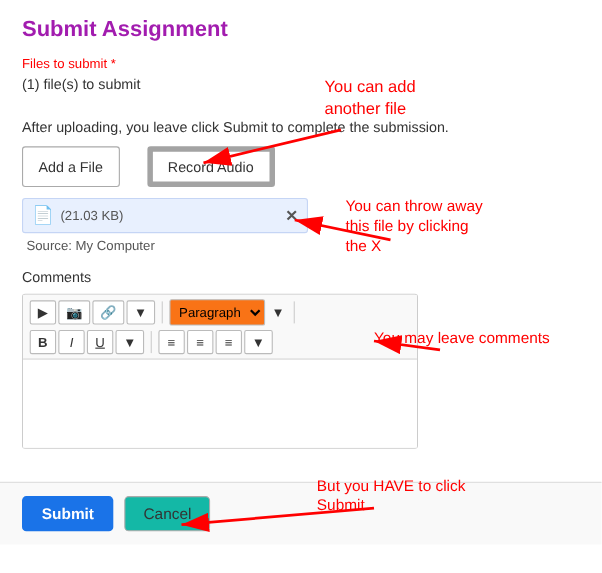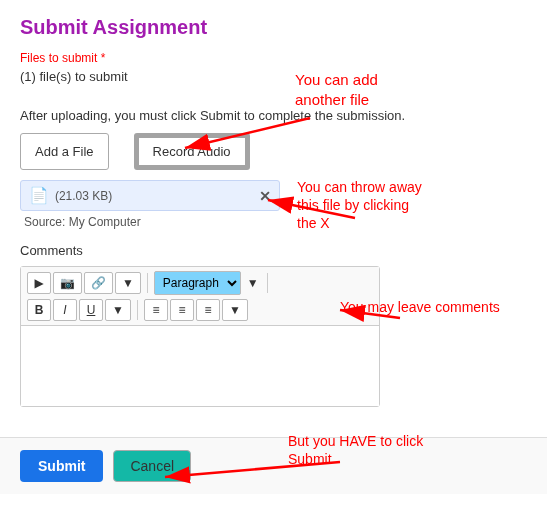--- a/index.html
+++ b/index.html
@@ -139,21 +139,21 @@
       text-align: center;
     }
     .toolbar-btn.bold { font-weight: bold; }
     .toolbar-btn.italic { font-style: italic; }
     .toolbar-btn.underline { text-decoration: underline; }
     .toolbar-select {
       border: 1px solid #bbb;
       border-radius: 2px;
       padding: 3px 4px;
       font-size: 12px;
-      background: #7dd3fc;
+      background: #f97316;
       cursor: pointer;
     }
     .toolbar-divider {
       width: 1px;
       height: 20px;
       background: #ccc;
       margin: 0 2px;
     }
     .editor-body {
       height: 80px;
@@ -209,21 +209,21 @@
 </head>
 <body>
 
 <div class="main-container">
   <div class="page-title">Submit Assignment</div>
   <div class="files-label">
     <span>Files to submit</span>
     <span style="color:red">*</span>
   </div>
   <div class="files-count">(1) file(s) to submit</div>
-  <div class="upload-notice">After uploading, you must click Submit to complete the submission.</div>
+  <div class="upload-notice">After uploading, you leave click Submit to complete the submission.</div>
 
   <div class="button-row">
     <button class="btn-add-file">Add a File</button>
     <button class="btn-record-audio">Record Audio</button>
   </div>
 
   <div class="file-item">
     <span class="file-icon">📄</span>
     <span class="file-size">(21.03 KB)</span>
     <span class="file-remove">✕</span>
@@ -282,21 +282,21 @@
   <line x1="355" y1="218" x2="268" y2="200" stroke="red" stroke-width="2.5" marker-end="url(#arrowhead)"></line>
 
   <line x1="400" y1="318" x2="340" y2="310" stroke="red" stroke-width="2.5" marker-end="url(#arrowhead)"></line>
 
   <line x1="340" y1="462" x2="165" y2="477" stroke="red" stroke-width="2.5" marker-end="url(#arrowhead)"></line>
 </svg>
 
 <div class="annotation" style="top:70px; left:295px;">
   <span>You can add<br>another file</span>
 </div>
-<div class="annotation" style="top:178px; left:297px; font-size:14px;">
+<div class="annotation" style="top:178px; left:314px; font-size:14px;">
   <span>You can throw away<br>this file by clicking<br>the X</span>
 </div>
 <div class="annotation" style="top:298px; left:340px; font-size:14px;">
   <span>You may leave comments</span>
 </div>
 <div class="annotation" style="top:432px; left:288px; font-size:14px;">
   <span>But you HAVE to click<br>Submit</span>
 </div>
 
 </body></html>

